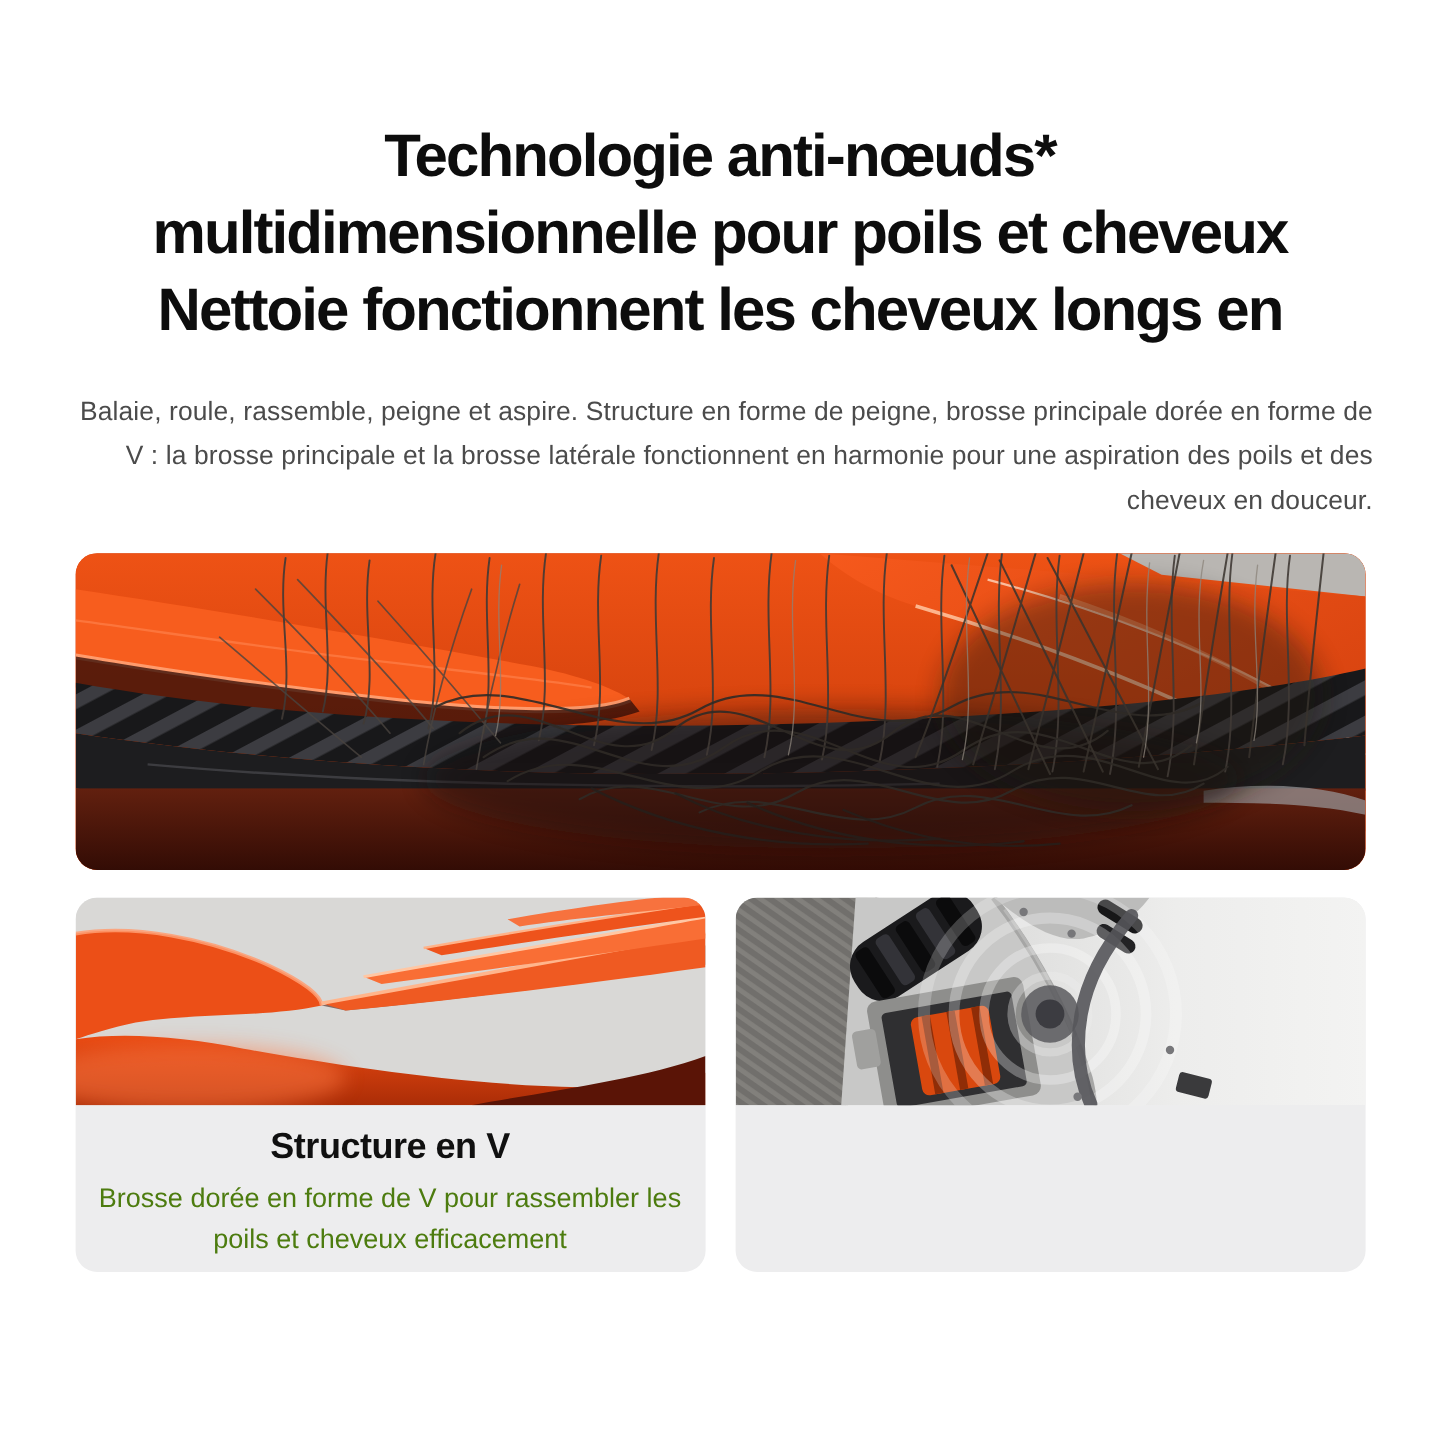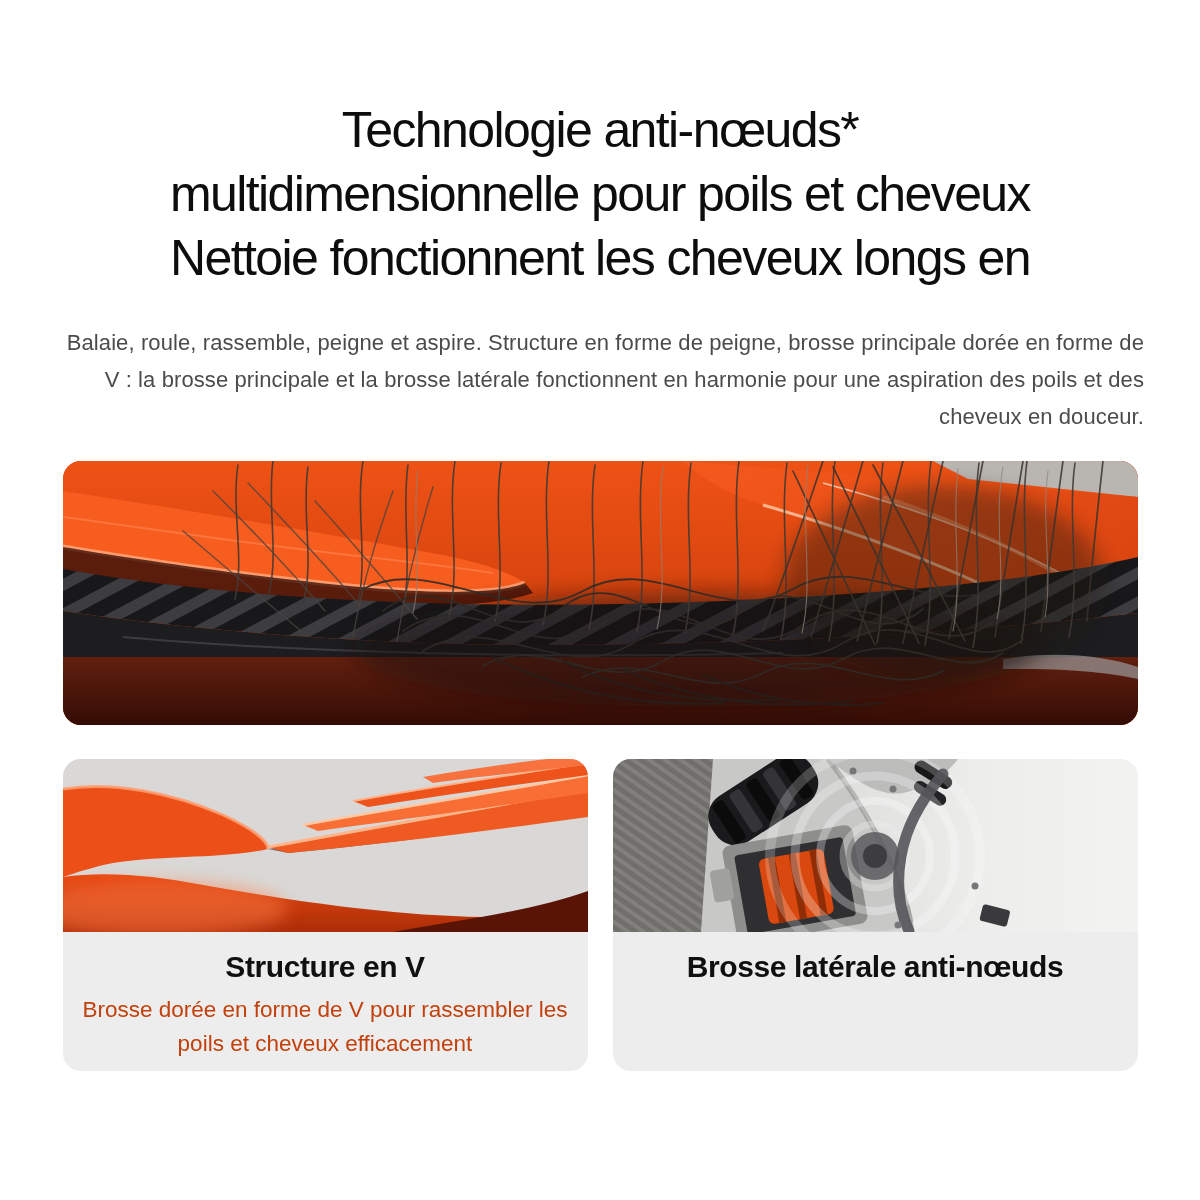--- a/index.html
+++ b/index.html
@@ -3,44 +3,44 @@
 <meta charset="utf-8">
 <style>
   html,body{margin:0;padding:0;background:#ffffff;}
   .page{
     position:relative;width:1200px;height:1200px;overflow:hidden;
     background:#ffffff;font-family:"Liberation Sans", sans-serif;
     -webkit-font-smoothing:antialiased;
   }
   .title{
     padding-top:98px;text-align:center;color:#0d0d0d;
-    font-weight:400;font-size:50px;line-height:64px;letter-spacing:-1.6px;
+    font-weight:700;font-size:50px;line-height:64px;letter-spacing:-1.6px;
   }
   .title div{white-space:nowrap;}
   .subtitle{
     margin:34px auto 0;max-width:1088px;text-align:right;
     font-size:22px;line-height:37px;color:#4b4b4b;letter-spacing:0.1px;
   }
   .hero{
     margin:26px auto 0;width:1075px;height:264px;border-radius:18px;
     overflow:hidden;position:relative;background:#d84310;
   }
   .hero svg{display:block;}
-  .cards{width:1075px;margin:34px auto 0;display:flex;gap:25px;}
+  .cards{width:1075px;margin:23px auto 0;display:flex;gap:25px;}
   .card{
     flex:1;border-radius:18px;overflow:hidden;background:#ededee;
     display:flex;flex-direction:column;
   }
   .card-img{height:173px;width:100%;display:block;flex:none;}
   .card-img svg{display:block;width:100%;height:173px;}
   .card-text{
     height:139px;box-sizing:border-box;padding:17px 14px 0;text-align:center;
   }
   .card-title{font-size:30px;font-weight:700;color:#101010;letter-spacing:-0.4px;line-height:36px;}
-  .card-body{margin-top:8px;font-size:22.5px;line-height:34px;color:#c2410c;}
+  .card-body{margin-top:8px;font-size:22.5px;line-height:34px;color:#4d7c0f;}
 </style>
 </head>
 <body>
 
 <div class="page">
 
   <div class="title">
     <div>Technologie anti-nœuds*</div>
     <div>multidimensionnelle pour poils et cheveux</div>
     <div>Nettoie fonctionnent les cheveux longs en</div>
@@ -248,18 +248,17 @@
               <circle cx="280" cy="30" r="3.5"></circle>
                 <circle cx="362" cy="127" r="3.5"></circle>
               <circle cx="285" cy="166" r="3.5"></circle>
                 <circle cx="240" cy="12" r="3.5"></circle>
             </g>
             <rect x="368" y="148" width="28" height="17" rx="3" fill="#3a3a3c" transform="rotate(14 382 156)"></rect>
           </g>
         </svg>
       </div>
       <div class="card-text">
-        <div class="card-title">Brosse latérale anti-nœuds</div>
       </div>
     </div>
 
   </div>
 </div>
 
 </body></html>

